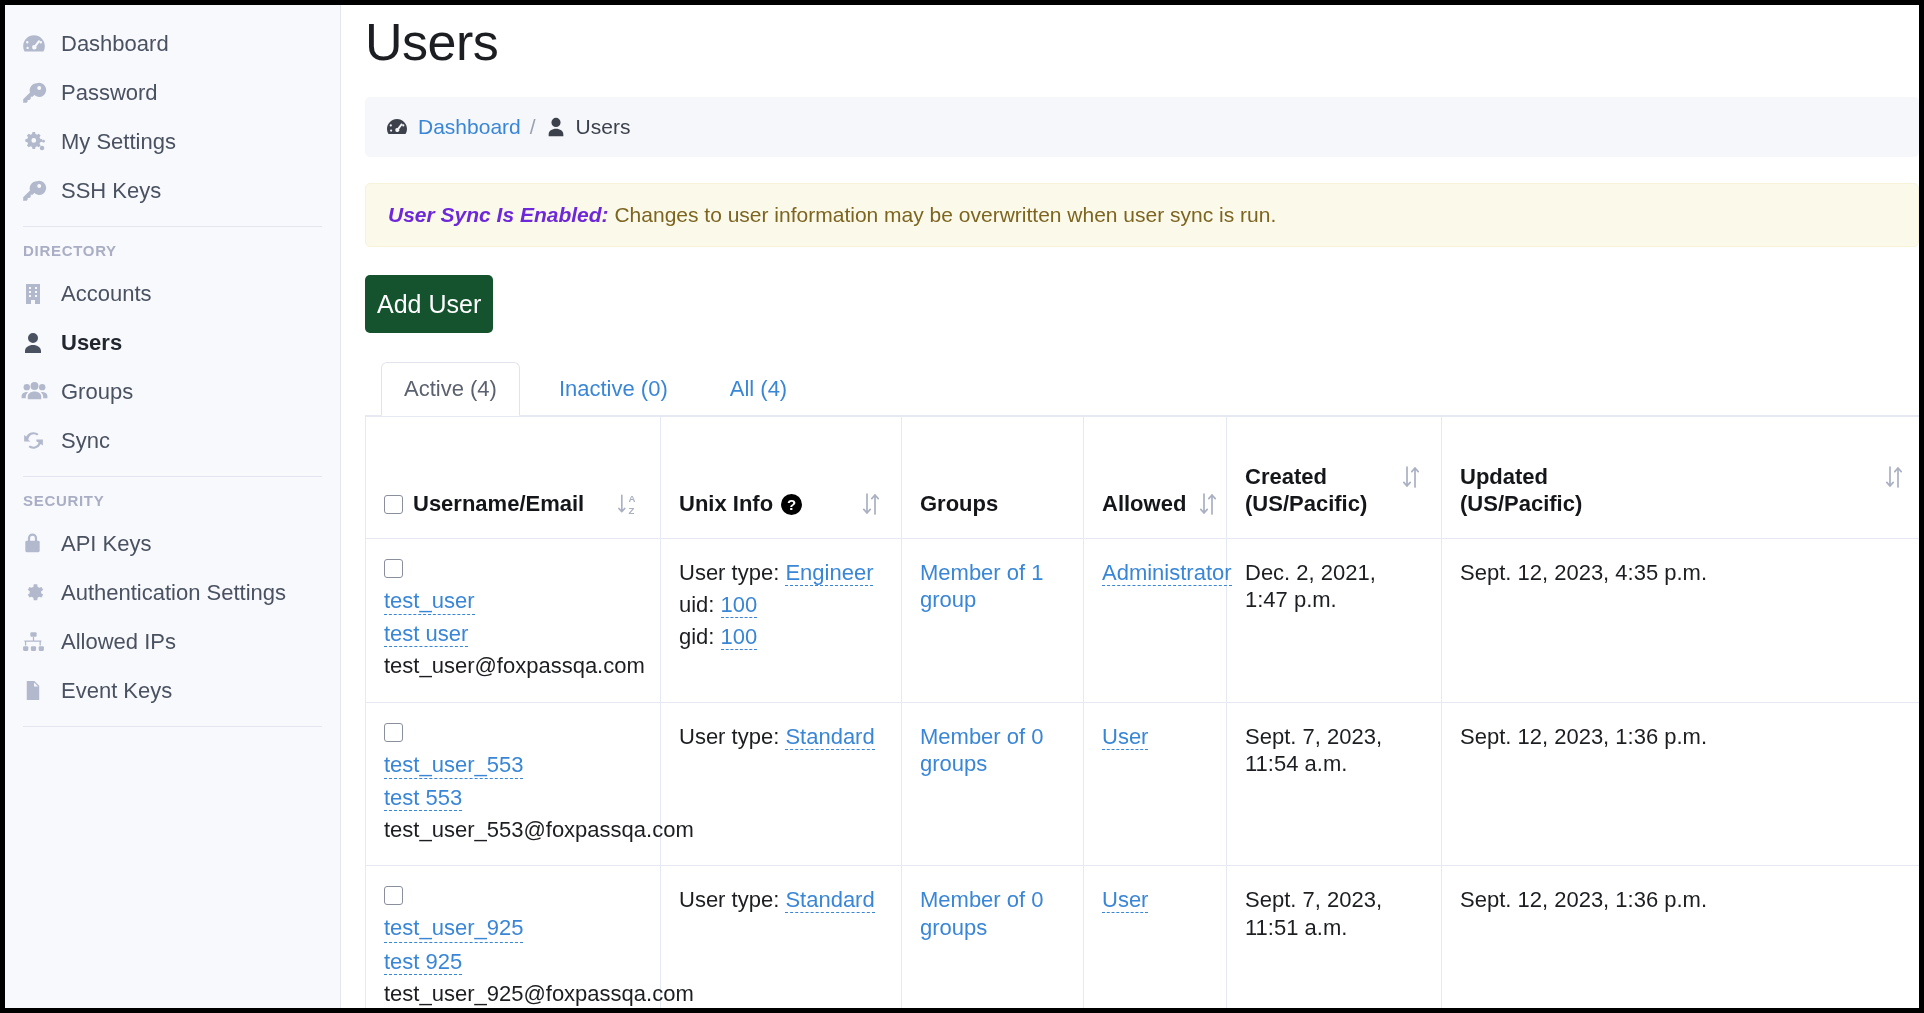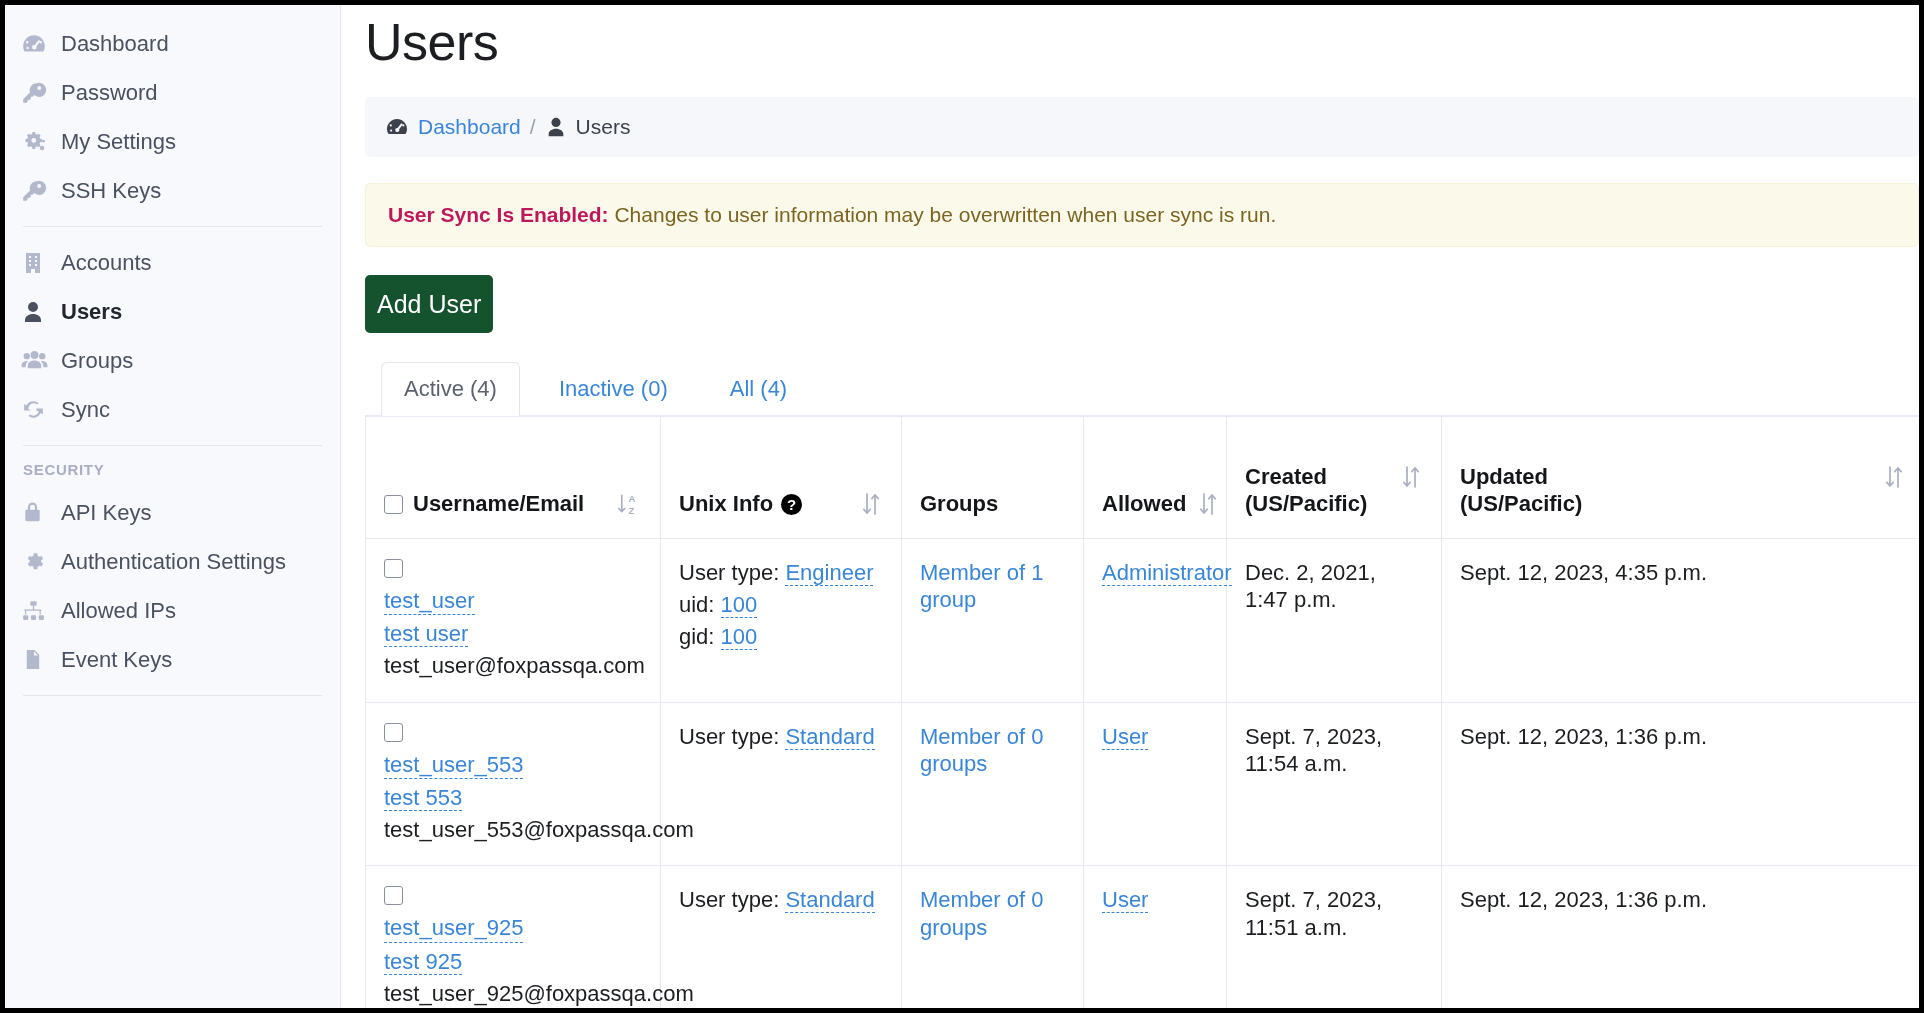--- a/index.html
+++ b/index.html
@@ -122,21 +122,21 @@
   .alert {
     margin-top: 26px;
     background: #fbfaea;
     border: 1px solid #f6f3d9;
     border-radius: 5px;
     padding: 19px 22px;
     color: #7c6421;
     font-size: 21px;
     box-sizing: border-box;
   }
-  .alert b { font-weight: bold; color: #be185d; }
+  .alert b { font-weight: bold; color: #6d28d9; font-style: italic; }
 
   .btn-primary {
     display: inline-block;
     margin-top: 28px;
     background: #14532d;
     color: #ffffff;
     font-size: 25px;
     padding: 14px 12px;
     border: none;
     border-radius: 5px;
@@ -310,20 +310,21 @@
                 <path d="M14.5 3a6.5 6.5 0 00-6.2 8.5L2 17.8V21h3.2l.9-.9v-1.7h1.7l1.2-1.2v-1.7h1.7l1.6-1.6A6.5 6.5 0 1014.5 3zm2.3 6.2a1.8 1.8 0 110-3.6 1.8 1.8 0 010 3.6z"></path>
               </svg>
           </span>
           <span>SSH Keys</span>
         </div>
       </div>
 
       <div class="nav-sep"></div>
 
       <div>
+        <div class="nav-heading">DIRECTORY</div>
         <div class="nav-item">
           <span class="nav-ico">
             <svg width="24" height="24" viewBox="0 0 24 24" fill="currentColor">
                 <path d="M5 2h14v20h-5v-4h-4v4H5V2zm3 3v2h2V5H8zm6 0v2h2V5h-2zM8 9v2h2V9H8zm6 0v2h2V9h-2zM8 13v2h2v-2H8zm6 0v2h2v-2h-2z"></path>
               </svg>
           </span>
           <span>Accounts</span>
         </div>
         <div class="nav-item active">
           <span class="nav-ico">

